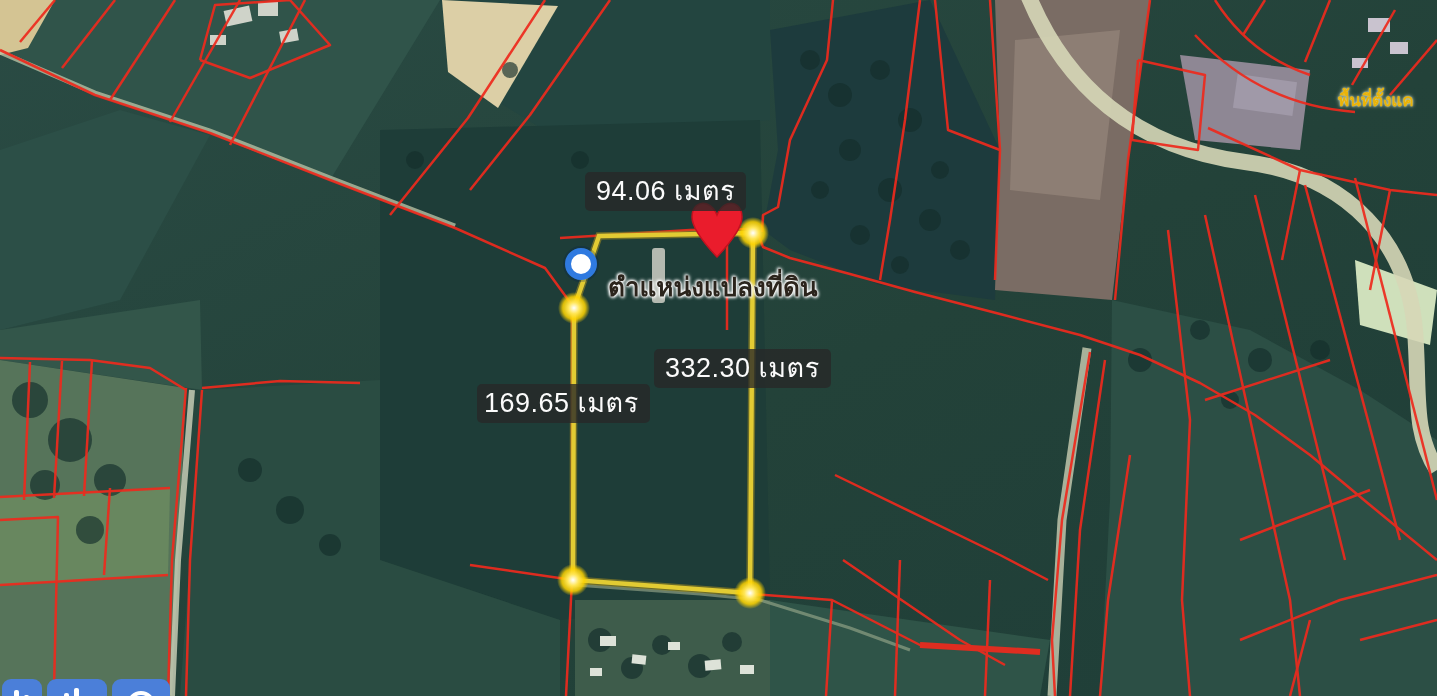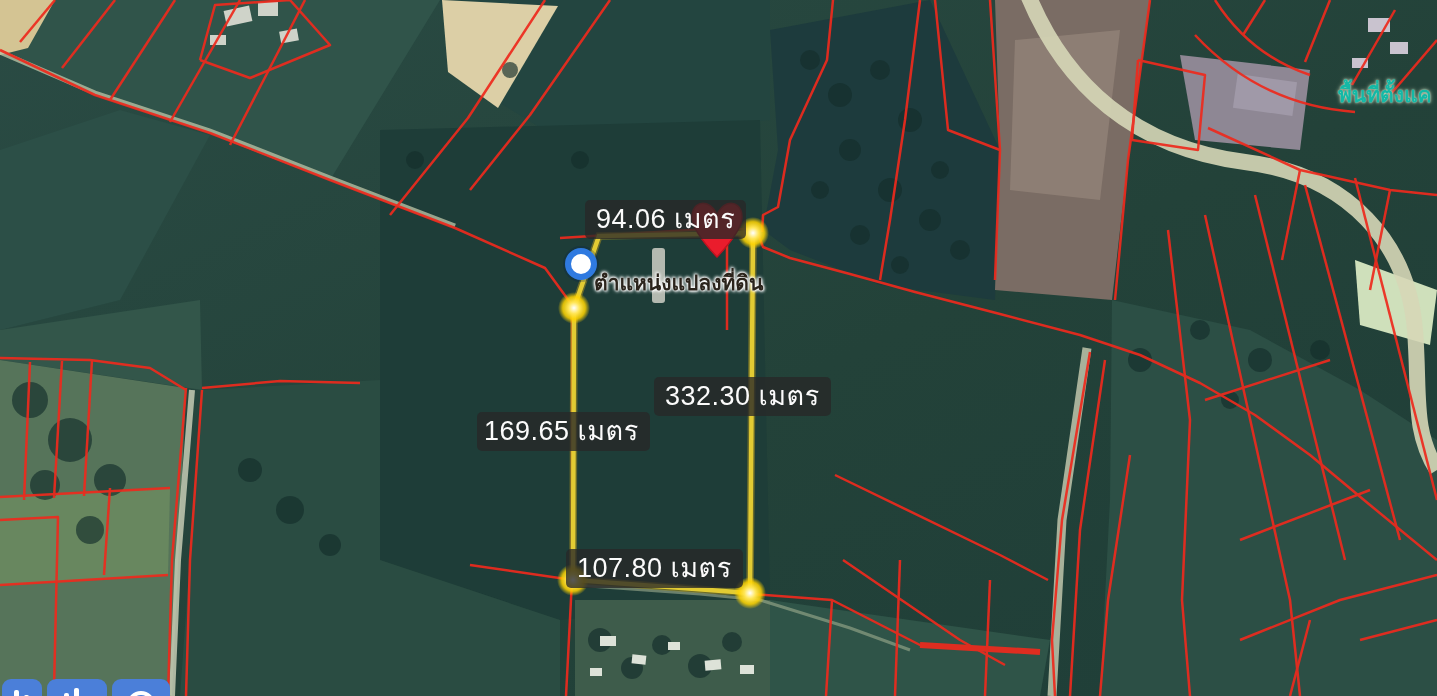--- a/index.html
+++ b/index.html
@@ -12,35 +12,34 @@
   .chip{
     position:absolute;
     background:rgba(40,40,40,0.78);
     color:#fbfbfb;
     font-size:27px;
     line-height:1.15;
     padding:4px 11px;
     border-radius:5px;
     white-space:nowrap;
     letter-spacing:0.5px;
-    margin-top:28px;
   }
   .map-text{
     position:absolute;
     font-weight:700;
     white-space:nowrap;
   }
   .marker-label{
-    left:594px;top:266px;
-    font-size:21px;color:#2b241c;
+    left:608px;top:266px;
+    font-size:26px;color:#2b241c;
     text-shadow:0 0 2px #fff,0 0 4px #fff,1px 1px 3px #fff,-1px -1px 3px #fff;
   }
   .place-label{
-    left:1338px;top:78px;
-    font-size:21px;color:#14b8a6;
+    left:1338px;top:86px;
+    font-size:17px;color:#eab308;
     text-shadow:0 0 2px rgba(225,235,205,.95),0 0 4px rgba(225,235,205,.8);
   }
   .btn{
     position:absolute;
     height:42px;
     background:#4b7fd9;
     border-radius:9px;
     border:none;
     top:679px;
   }
@@ -240,21 +239,20 @@
       </g>
 
       <path d="M717,257 C701,240 692,227 692,217 C692,207 699,201 707,204 C712,206 715,210 717,215
                C719,210 722,206 727,204 C735,201 742,207 742,217 C742,227 733,240 717,257 Z" fill="#ea1c2c" stroke="#c1121f" stroke-width="1.5"></path>
     </g>
   </svg>
 
   <div class="chip" style="left:585px;top:172px;">94.06 เมตร</div>
   <div class="chip" style="left:654px;top:349px;">332.30 เมตร</div>
   <div class="chip" style="left:477px;top:384px;padding-left:7px;">169.65 เมตร</div>
-  <div class="chip" style="left:566px;top:521px;">107.80 เมตร</div>
 
   <div class="map-text marker-label">ตำแหน่งแปลงที่ดิน</div>
   <div class="map-text place-label">พื้นที่ตั้งแค</div>
 
   <button class="btn" style="left:2px;width:40px;">
     <svg class="glyph" viewBox="0 0 40 42">
       <rect x="12" y="11" width="5" height="24" rx="2" fill="#fff"></rect>
       <rect x="22" y="16" width="5" height="19" rx="2" fill="#fff"></rect>
     </svg>
   </button>

